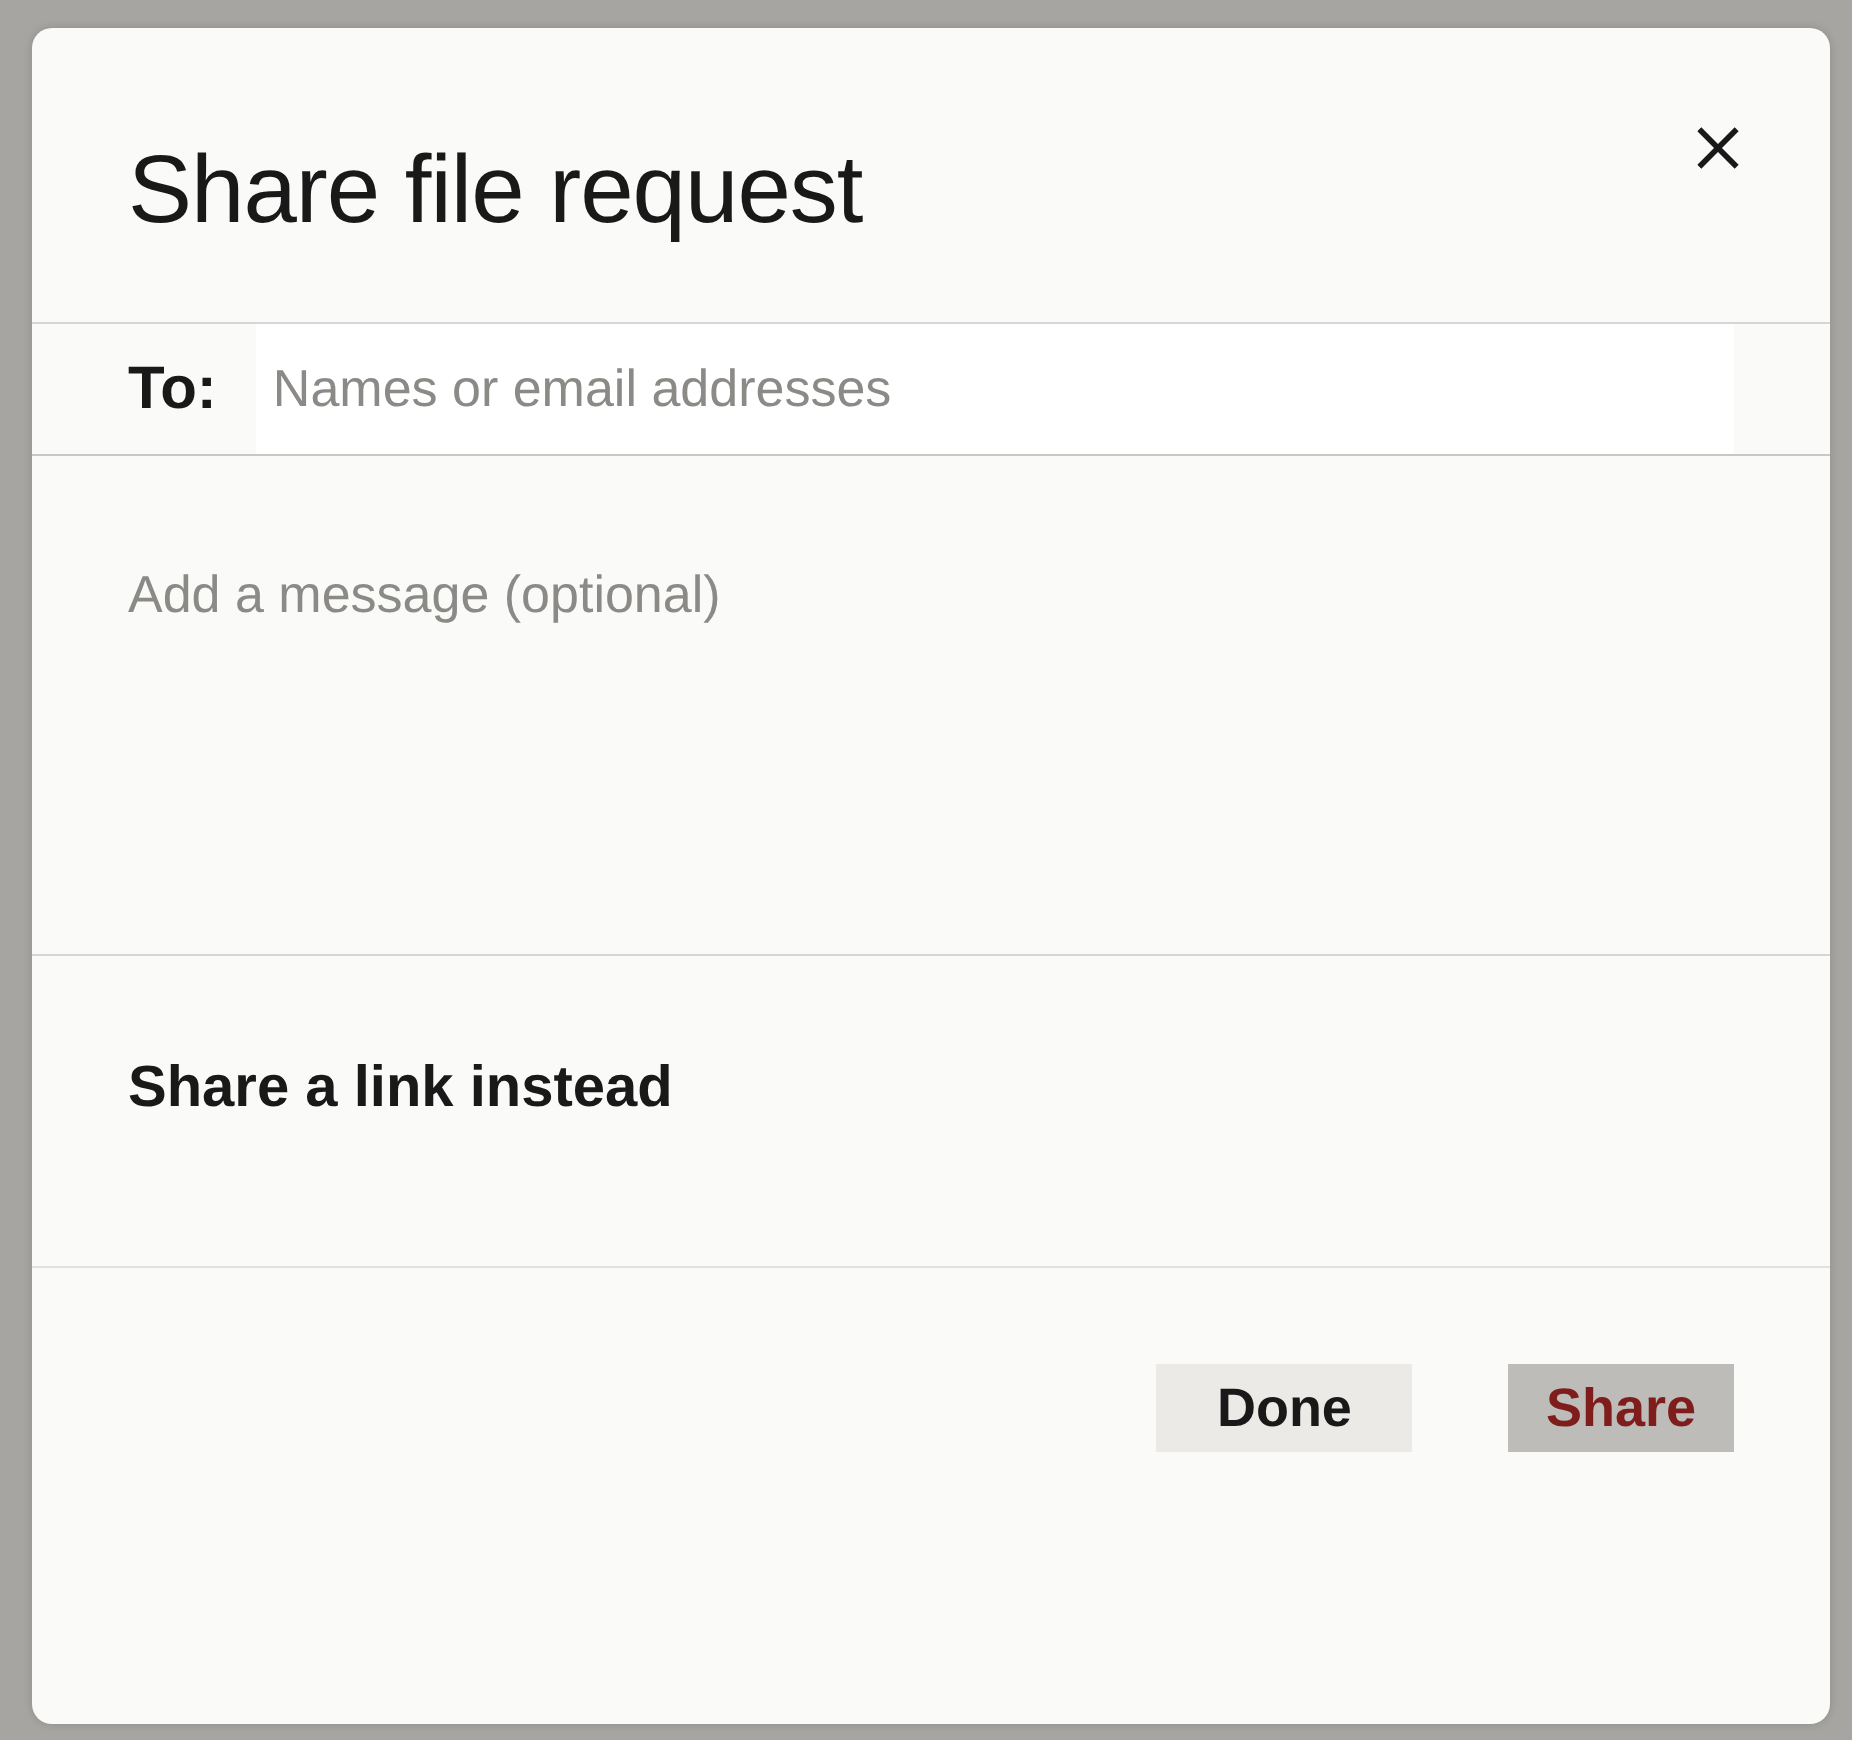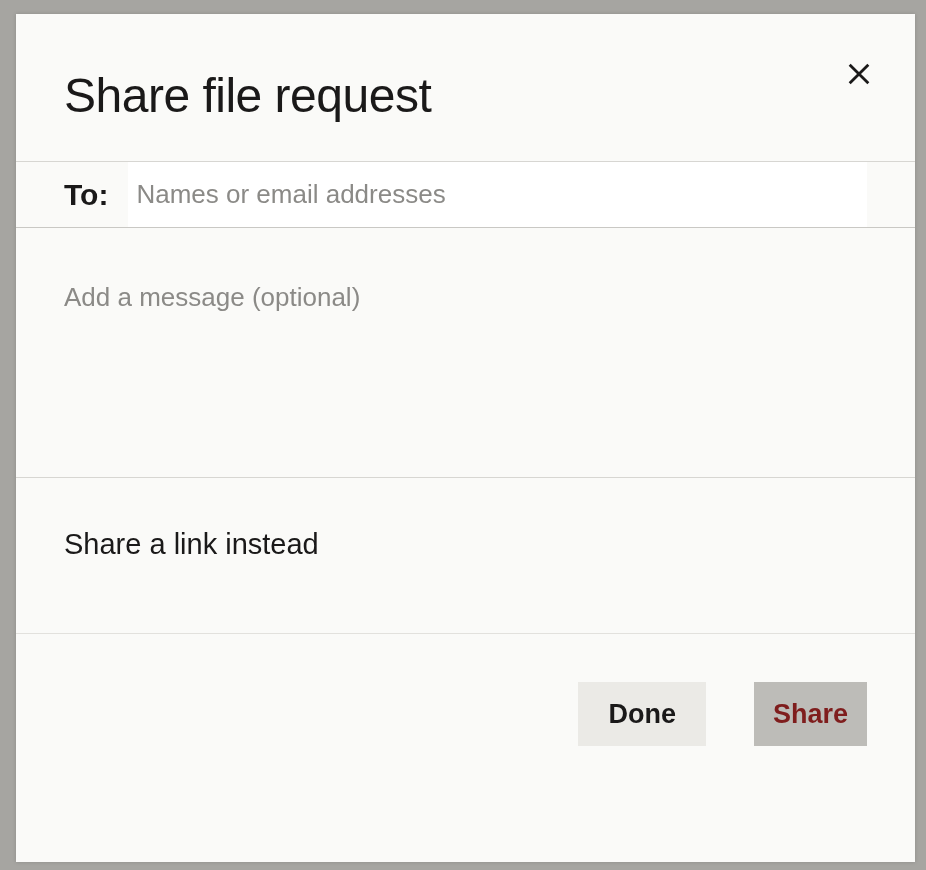--- a/index.html
+++ b/index.html
@@ -18,20 +18,21 @@
     .modal {
       position: absolute;
       top: 14px;
       left: 16px;
       right: 11px;
       bottom: 8px;
       background: #fafaf8;
       box-shadow: 0 0 4px rgba(0,0,0,0.15);
       display: flex;
       flex-direction: column;
+      border-radius: 10px;
     }
     .modal-header {
       padding: 54px 48px 38px 48px;
       position: relative;
       border-bottom: 1px solid #d7d6d2;
     }
     .modal-title {
       font-size: 48px;
       font-weight: 400;
       color: #1a1919;
@@ -103,21 +104,21 @@
     }
     .message-input::placeholder {
       color: #8b8a87;
     }
     .link-section {
       padding: 50px 48px 44px 48px;
       border-bottom: 1px solid #e2e1dd;
     }
     .link-heading {
       font-size: 29px;
-      font-weight: 400;
+      font-weight: 700;
       color: #1a1919;
       margin-bottom: 28px;
     }
     .link-row {
       display: flex;
       border: 1px solid #d7d6d2;
       background: #ffffff;
       height: 68px;
     }
     .link-input {
@@ -149,21 +150,21 @@
       padding: 48px 48px 0 48px;
       display: flex;
       justify-content: flex-end;
       gap: 16px;
     }
     .btn {
       border: none;
       font-size: 27px;
       font-weight: 600;
       padding: 0 30px;
-      height: 64px;
+      height: 44px;
       cursor: pointer;
       font-family: inherit;
     }
     .btn-done {
       background: #ebeae6;
       color: #1a1919;
     }
     .btn-share {
       background: #bdbcb8;
       color: #7f1d1d;

